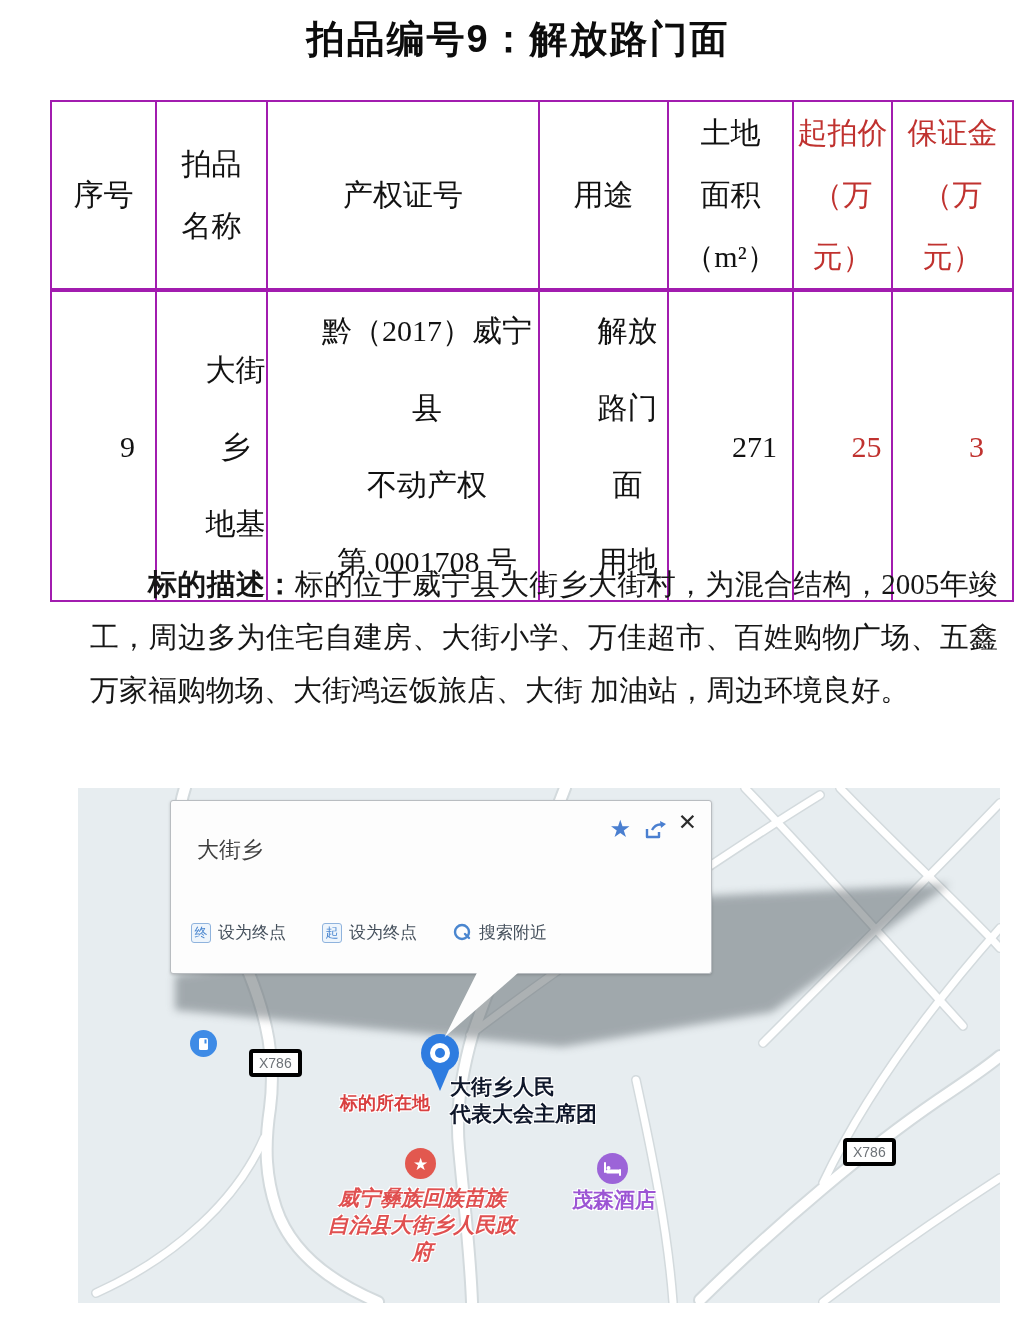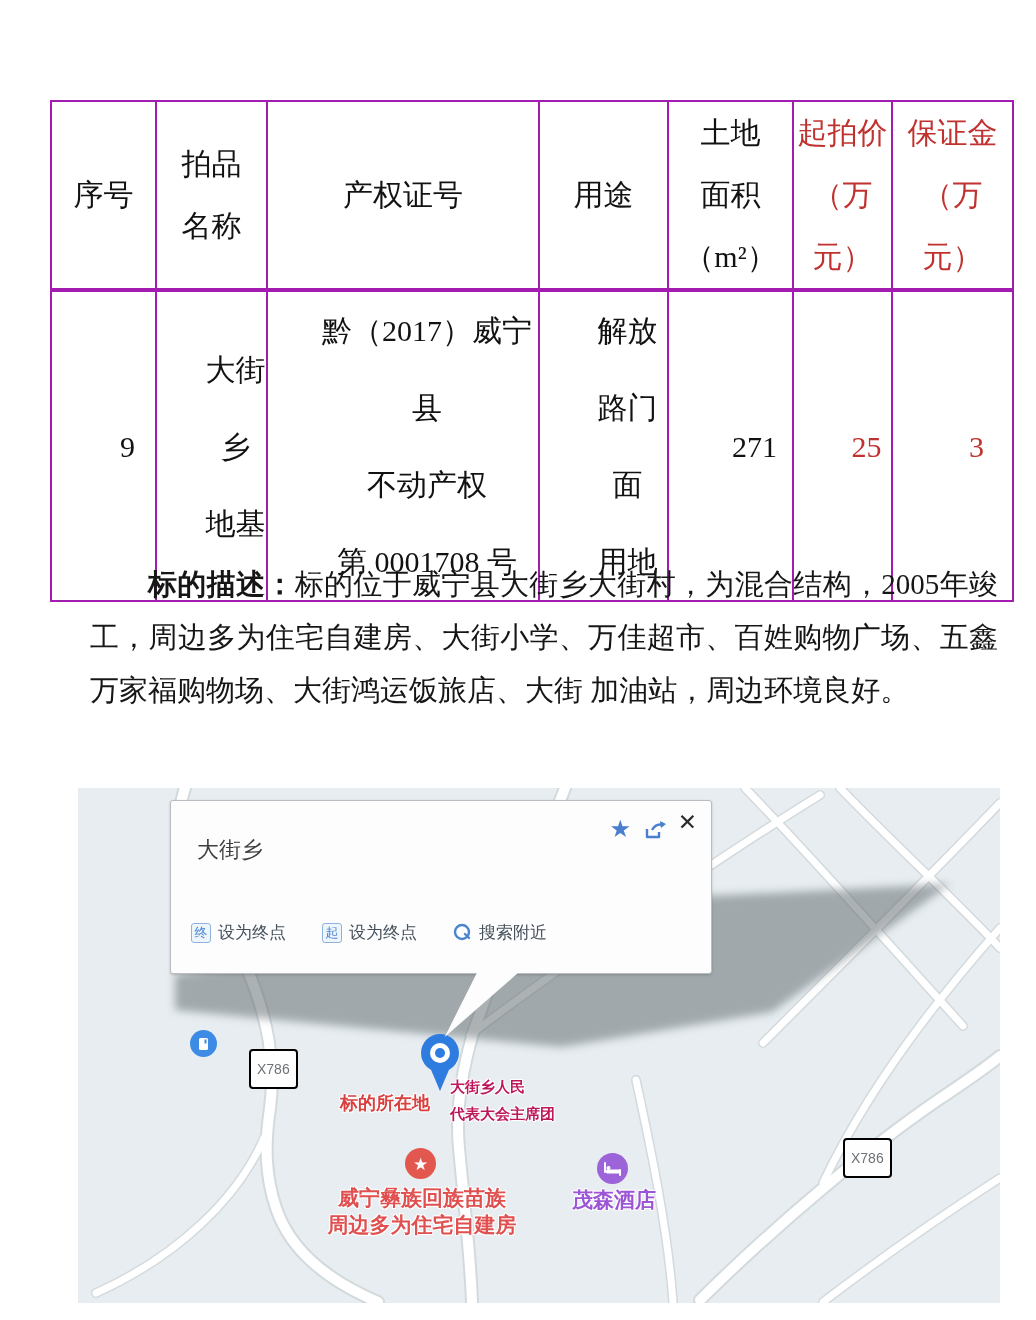--- a/index.html
+++ b/index.html
@@ -28,29 +28,29 @@
   .desc b{font-weight:700;}
 
   
   .map{position:absolute;left:78px;top:788px;width:922px;height:515px;background:#e7edf0;overflow:hidden;}
   .map-svg{position:absolute;left:0;top:0;z-index:1;}
   .casing{stroke:#d3dadd;stroke-width:14;fill:none;stroke-linecap:round;stroke-linejoin:round;}
   .road{stroke:#ffffff;stroke-width:10;fill:none;stroke-linecap:round;stroke-linejoin:round;}
   .casing-thin{stroke:#d3dadd;stroke-width:10;fill:none;stroke-linecap:round;}
   .road-thin{stroke:#ffffff;stroke-width:7;fill:none;stroke-linecap:round;}
 
-  .road-pill{position:absolute;z-index:3;height:20px;line-height:20px;padding:8px 6px;background:#fefefe;
-             border:2px solid #000000;border-radius:4px;color:#6d7277;font-size:14px;
+  .road-pill{position:absolute;z-index:3;height:20px;line-height:20px;padding:0 6px;background:#fefefe;
+             border:4px solid #000000;border-radius:4px;color:#6d7277;font-size:14px;
              font-family:"Liberation Sans","DejaVu Sans",sans-serif;}
 
   .halo{text-shadow:-1px -1px 0 #fff,1px -1px 0 #fff,-1px 1px 0 #fff,1px 1px 0 #fff;}
   .map-label{position:absolute;z-index:4;font-family:"Liberation Sans","DejaVu Sans",sans-serif;font-weight:700;}
   .lbl-target{left:262px;top:303px;font-size:18px;color:#d94040;}
-  .lbl-assembly{left:372px;top:285px;font-size:15px;line-height:27px;color:#be185d;}
-  .lbl-gov{left:242px;top:396px;width:204px;text-align:center;font-size:21px;line-height:27px;color:#e05050;}
+  .lbl-assembly{left:372px;top:285px;font-size:21px;line-height:27px;color:#0f172a;}
+  .lbl-gov{left:242px;top:396px;width:204px;text-align:center;font-size:21px;line-height:27px;color:#e05050;font-style:italic;}
   .lbl-hotel{left:492px;top:398px;width:88px;text-align:center;font-size:21px;color:#9c55d4;}
 
   .poi{position:absolute;z-index:4;border-radius:50%;display:flex;align-items:center;justify-content:center;}
   .poi-blue{left:112px;top:242px;width:27px;height:27px;background:#3e8be6;}
   .poi-star{left:327px;top:360px;width:31px;height:31px;background:#e2584f;color:#fff;font-size:17px;
             font-family:"DejaVu Sans",sans-serif;}
   .poi-hotel{left:519px;top:365px;width:31px;height:31px;background:#9c64d8;}
 
   .pin-svg{position:absolute;left:339px;top:244px;z-index:6;}
 
@@ -71,20 +71,21 @@
            font-family:"DejaVu Sans",sans-serif;}
   .pp-share{position:absolute;right:44px;top:18px;cursor:pointer;}
   .pp-close{position:absolute;right:14px;top:8px;font-size:23px;font-weight:700;color:#2c2c2c;cursor:pointer;
             font-family:"DejaVu Sans",sans-serif;}
 </style>
 </head>
 <body>
 
 <div class="page">
 
+  <h1 class="title">拍品编号9：解放路门面</h1>
 
   <table class="tbl">
     <colgroup>
       <col style="width:105px">
         <col style="width:111px">
         <col style="width:272px">
       <col style="width:129px">
         <col style="width:125px">
         <col style="width:99px">
         <col style="width:121px">
@@ -203,21 +204,21 @@
       <div>大街乡人民</div>
       <div>代表大会主席团</div>
     </div>
 
     <div class="poi poi-star">
         <span>★</span>
       </div>
 
     <div class="map-label lbl-gov halo">
       <div>威宁彝族回族苗族</div>
-      <div>周边多为住宅自建房</div>
+      <div>自治县大街乡人民政府</div>
     </div>
 
     <div class="poi poi-hotel">
       <svg width="17" height="14" viewBox="0 0 17 14">
         <path d="M1,1 v9" stroke="#ffffff" stroke-width="2" stroke-linecap="round"></path>
         <circle cx="4.5" cy="6" r="2" fill="#ffffff"></circle>
         <rect x="2" y="7.5" width="14" height="4" rx="1.5" fill="#ffffff"></rect>
         <path d="M16,8 v5" stroke="#ffffff" stroke-width="2" stroke-linecap="round"></path>
       </svg>
     </div>

